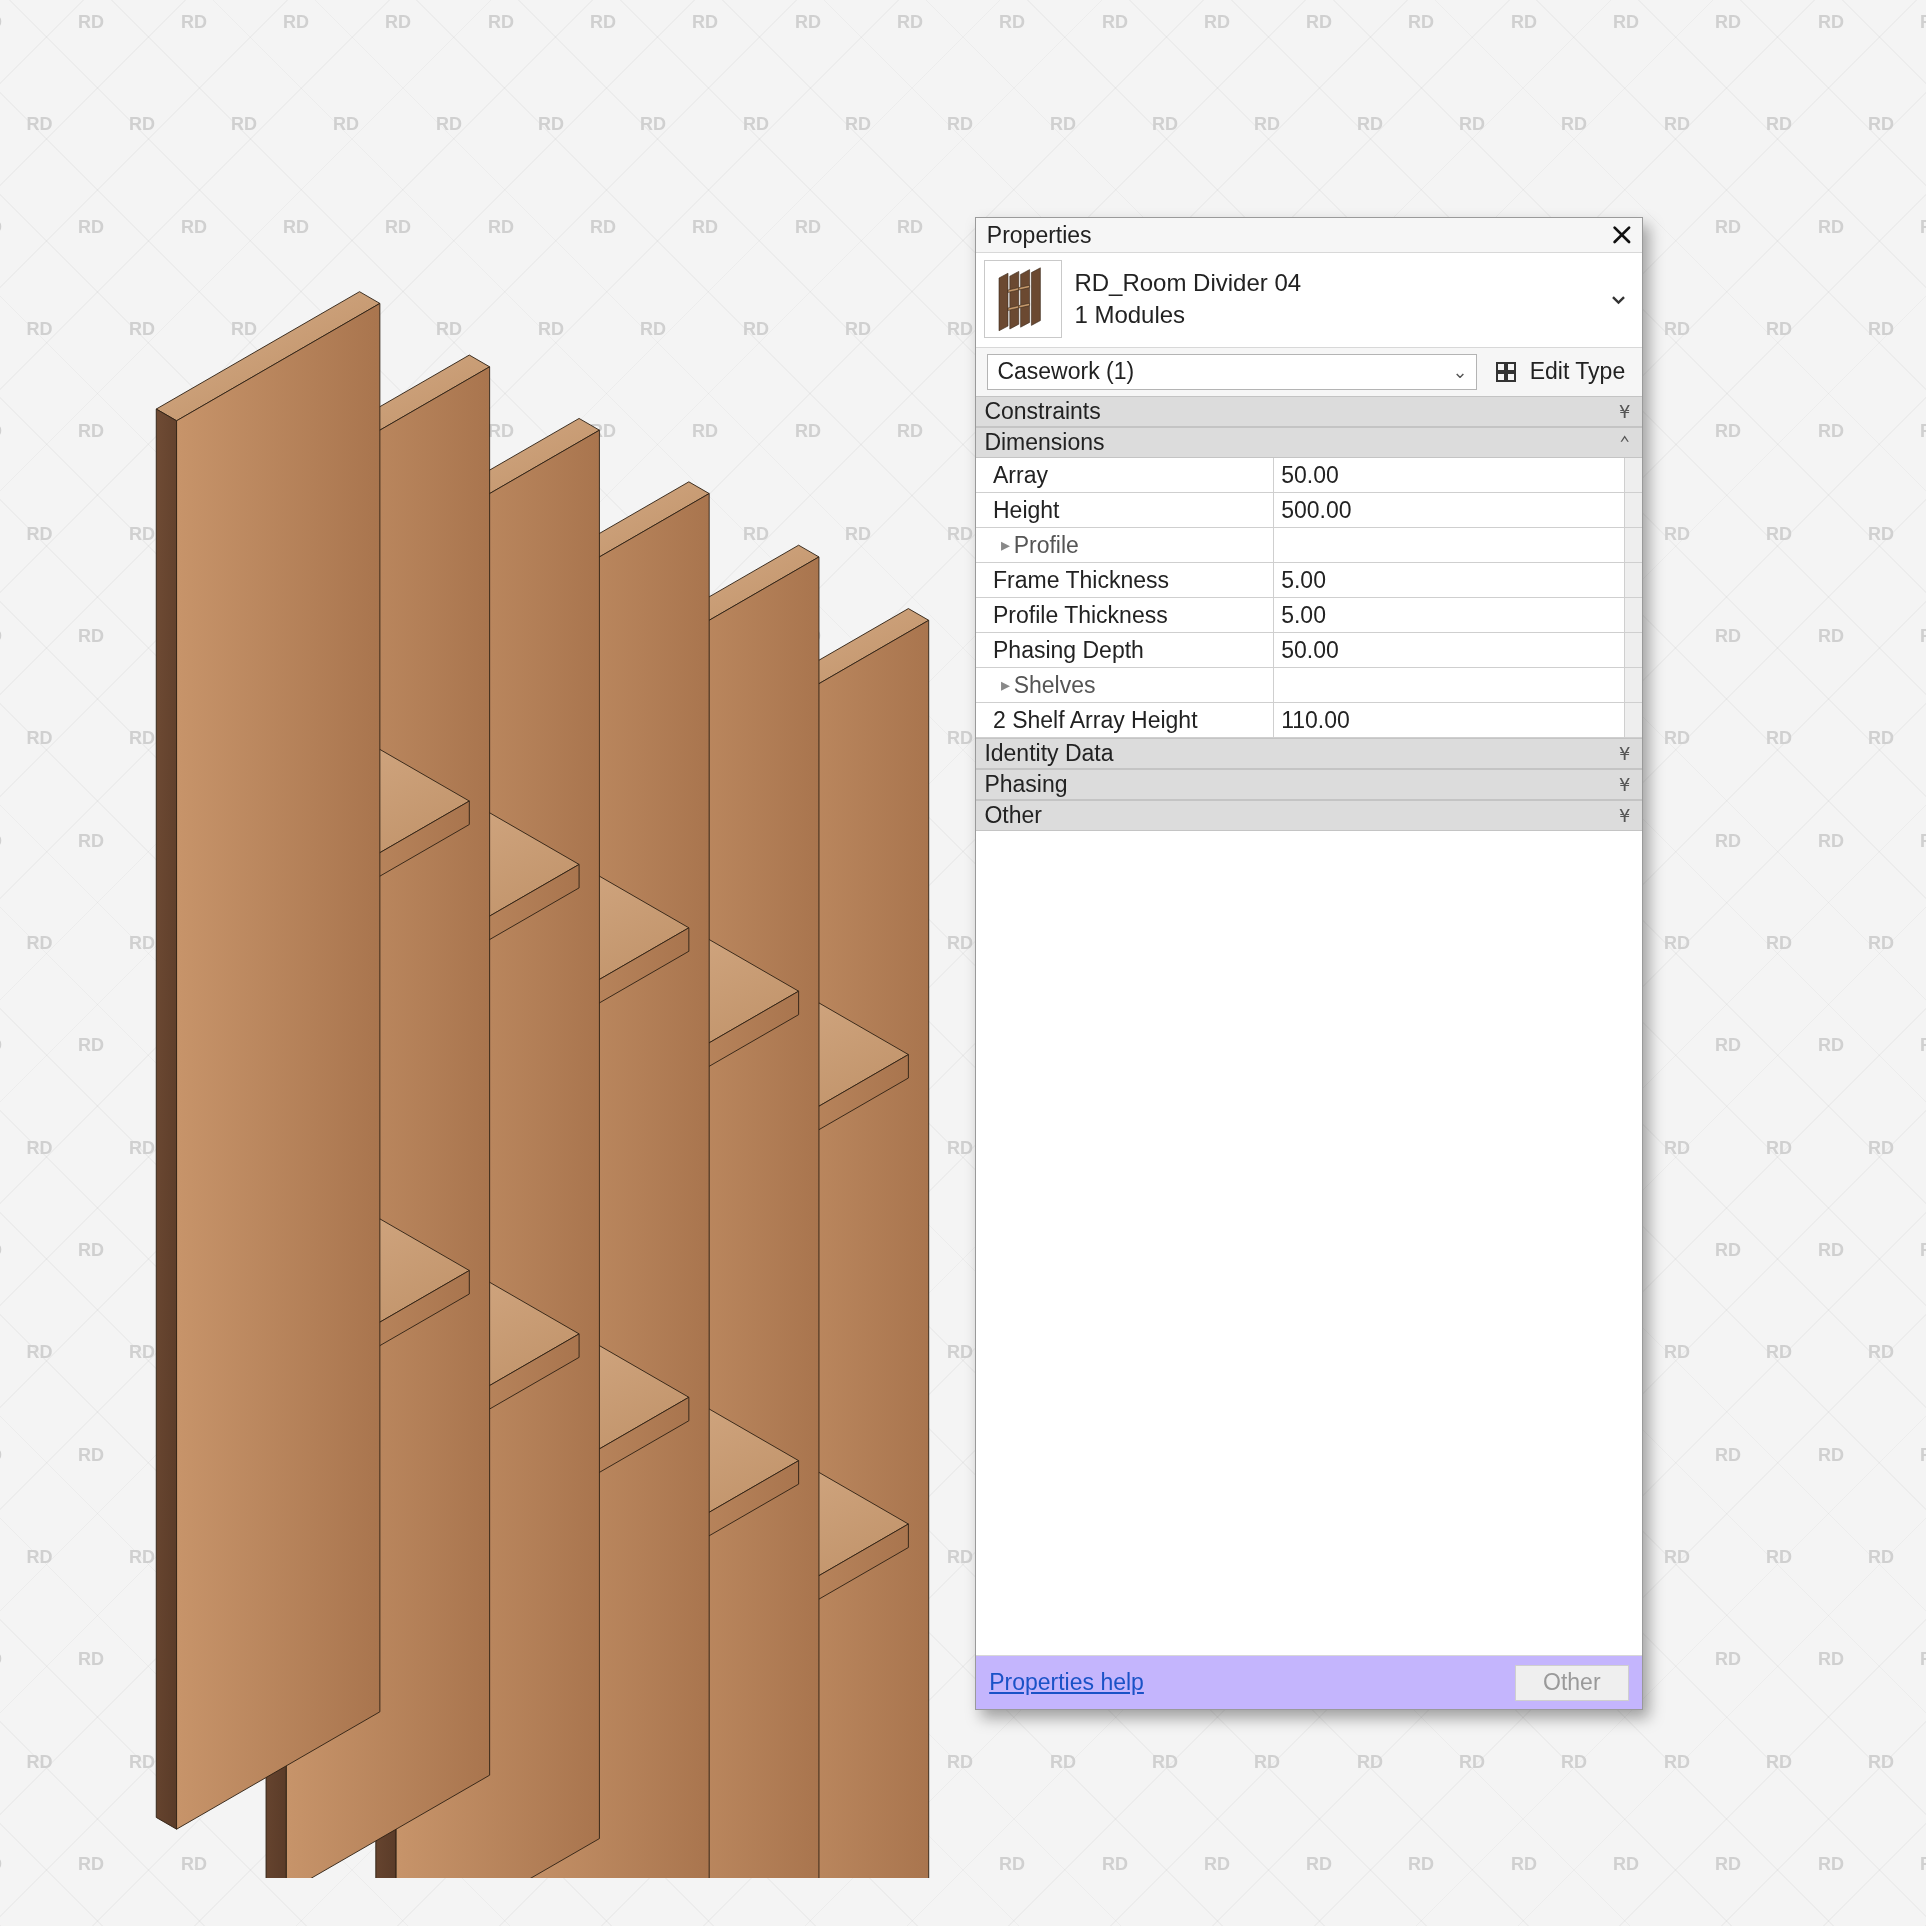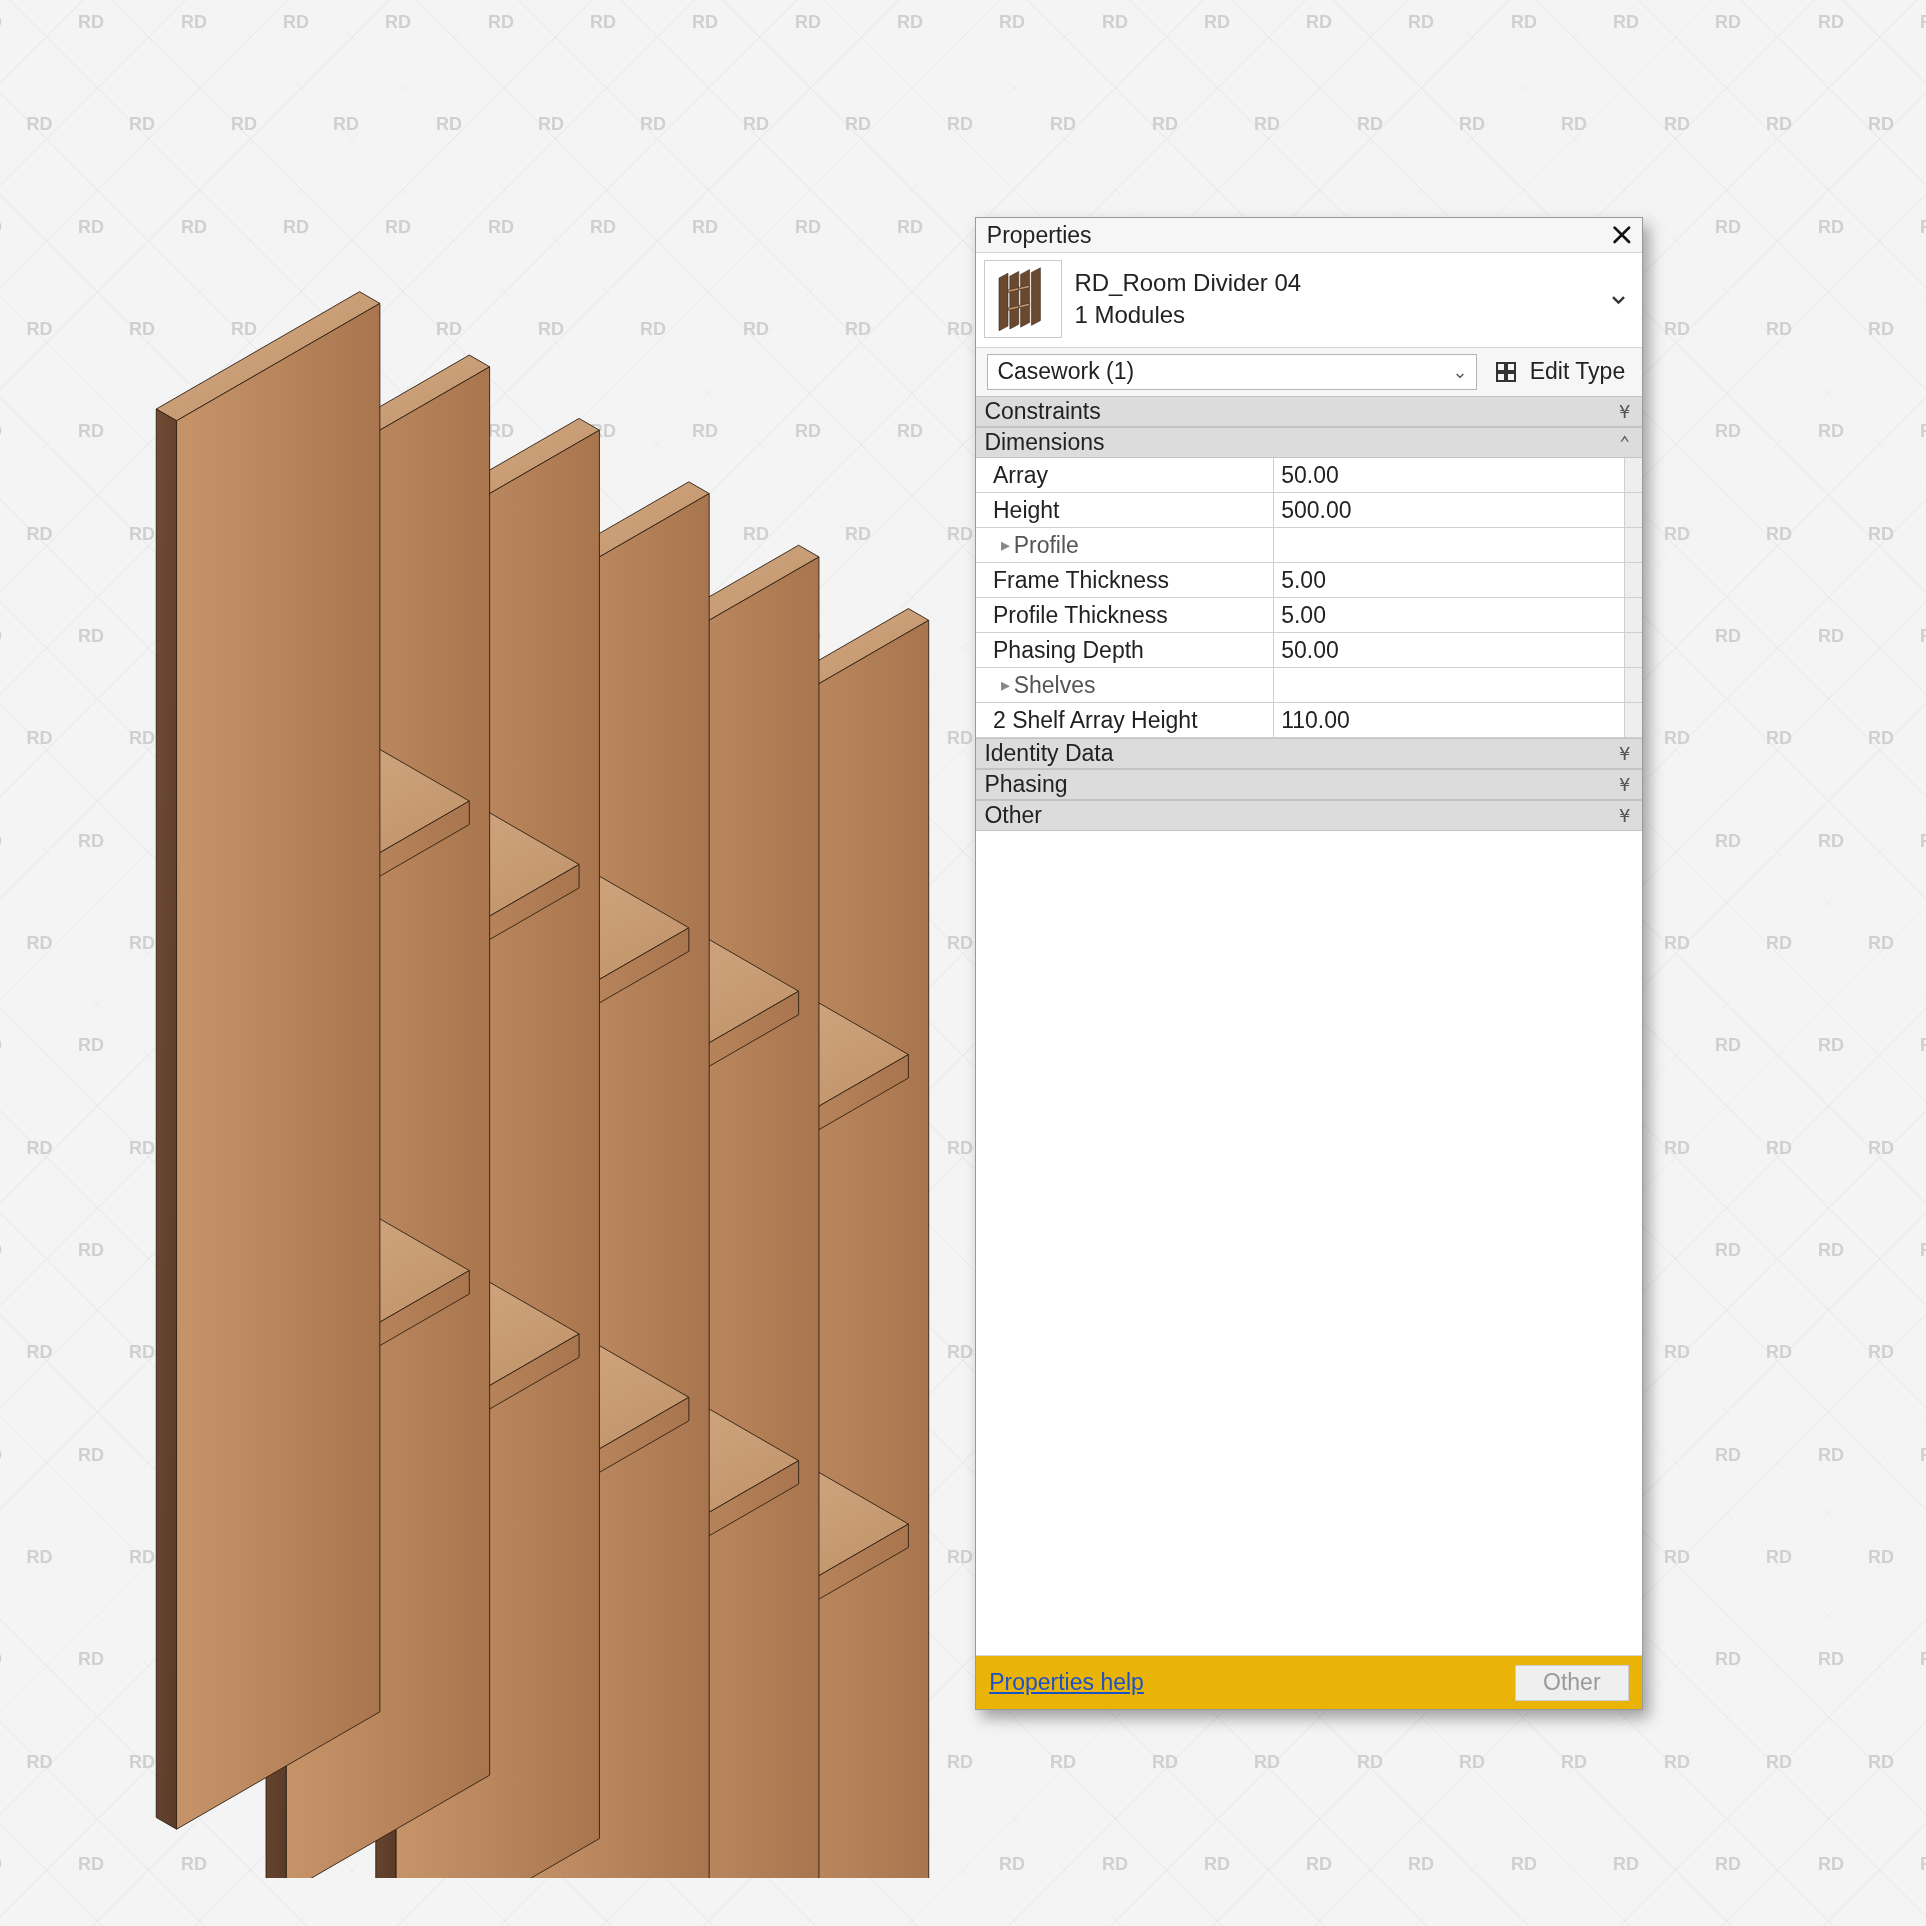--- a/index.html
+++ b/index.html
@@ -134,21 +134,21 @@
     font-size: 23px;
     display:flex; align-items:center;
     border-right: 0.6px solid #cfcfcf;
   }
   .param-row .lock { width: 17px; background:#eee;}
   .spacer-white { flex:1; background:#fff; }
 
   .footer {
     display:flex; align-items:center; justify-content:space-between;
     padding: 8.4px 13.2px;
-    background:#eab308;
+    background:#c4b5fd;
     border-top: 1.2px solid #d8d8d8;
   }
   .footer a { color:#1a52c7; text-decoration: underline; font-size: 23px;}
   .apply-btn {
     width: 114px; height: 36px;
     background:#efefef; border:1.2px solid #cfcfcf;
     color:#9a9a9a;
     font-size: 23px;
     display:flex; align-items:center; justify-content:center;
   }

